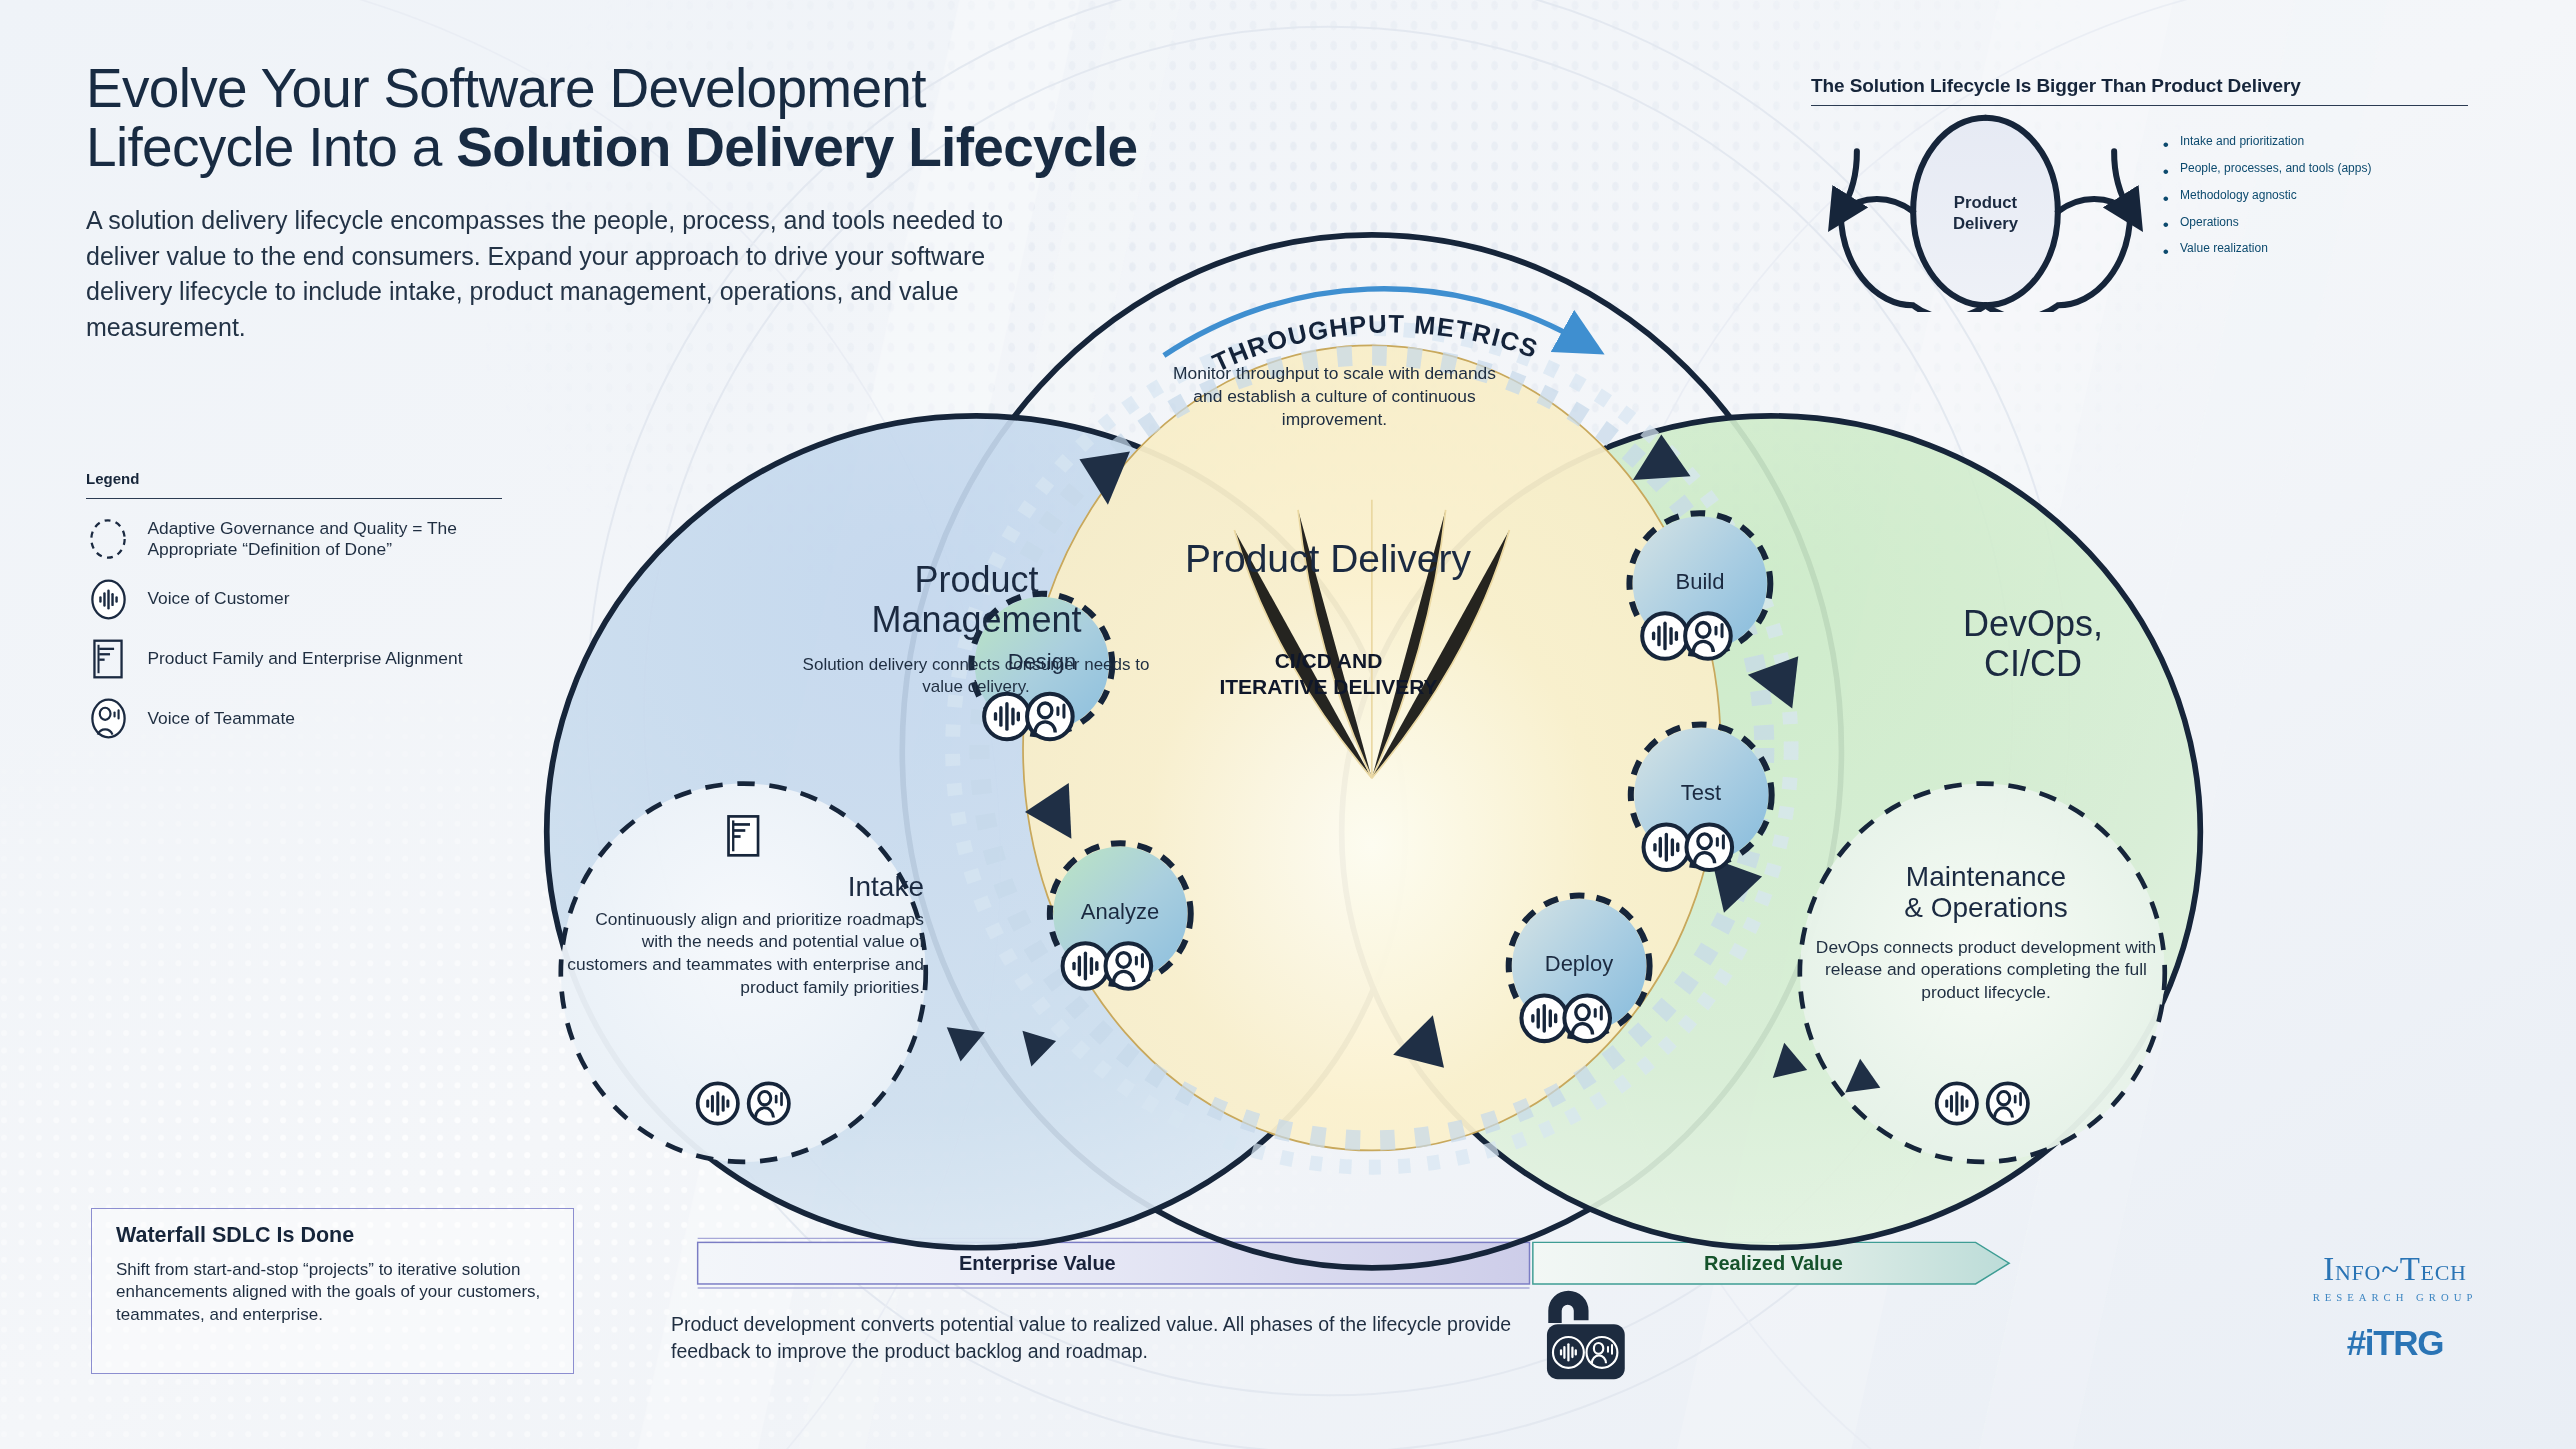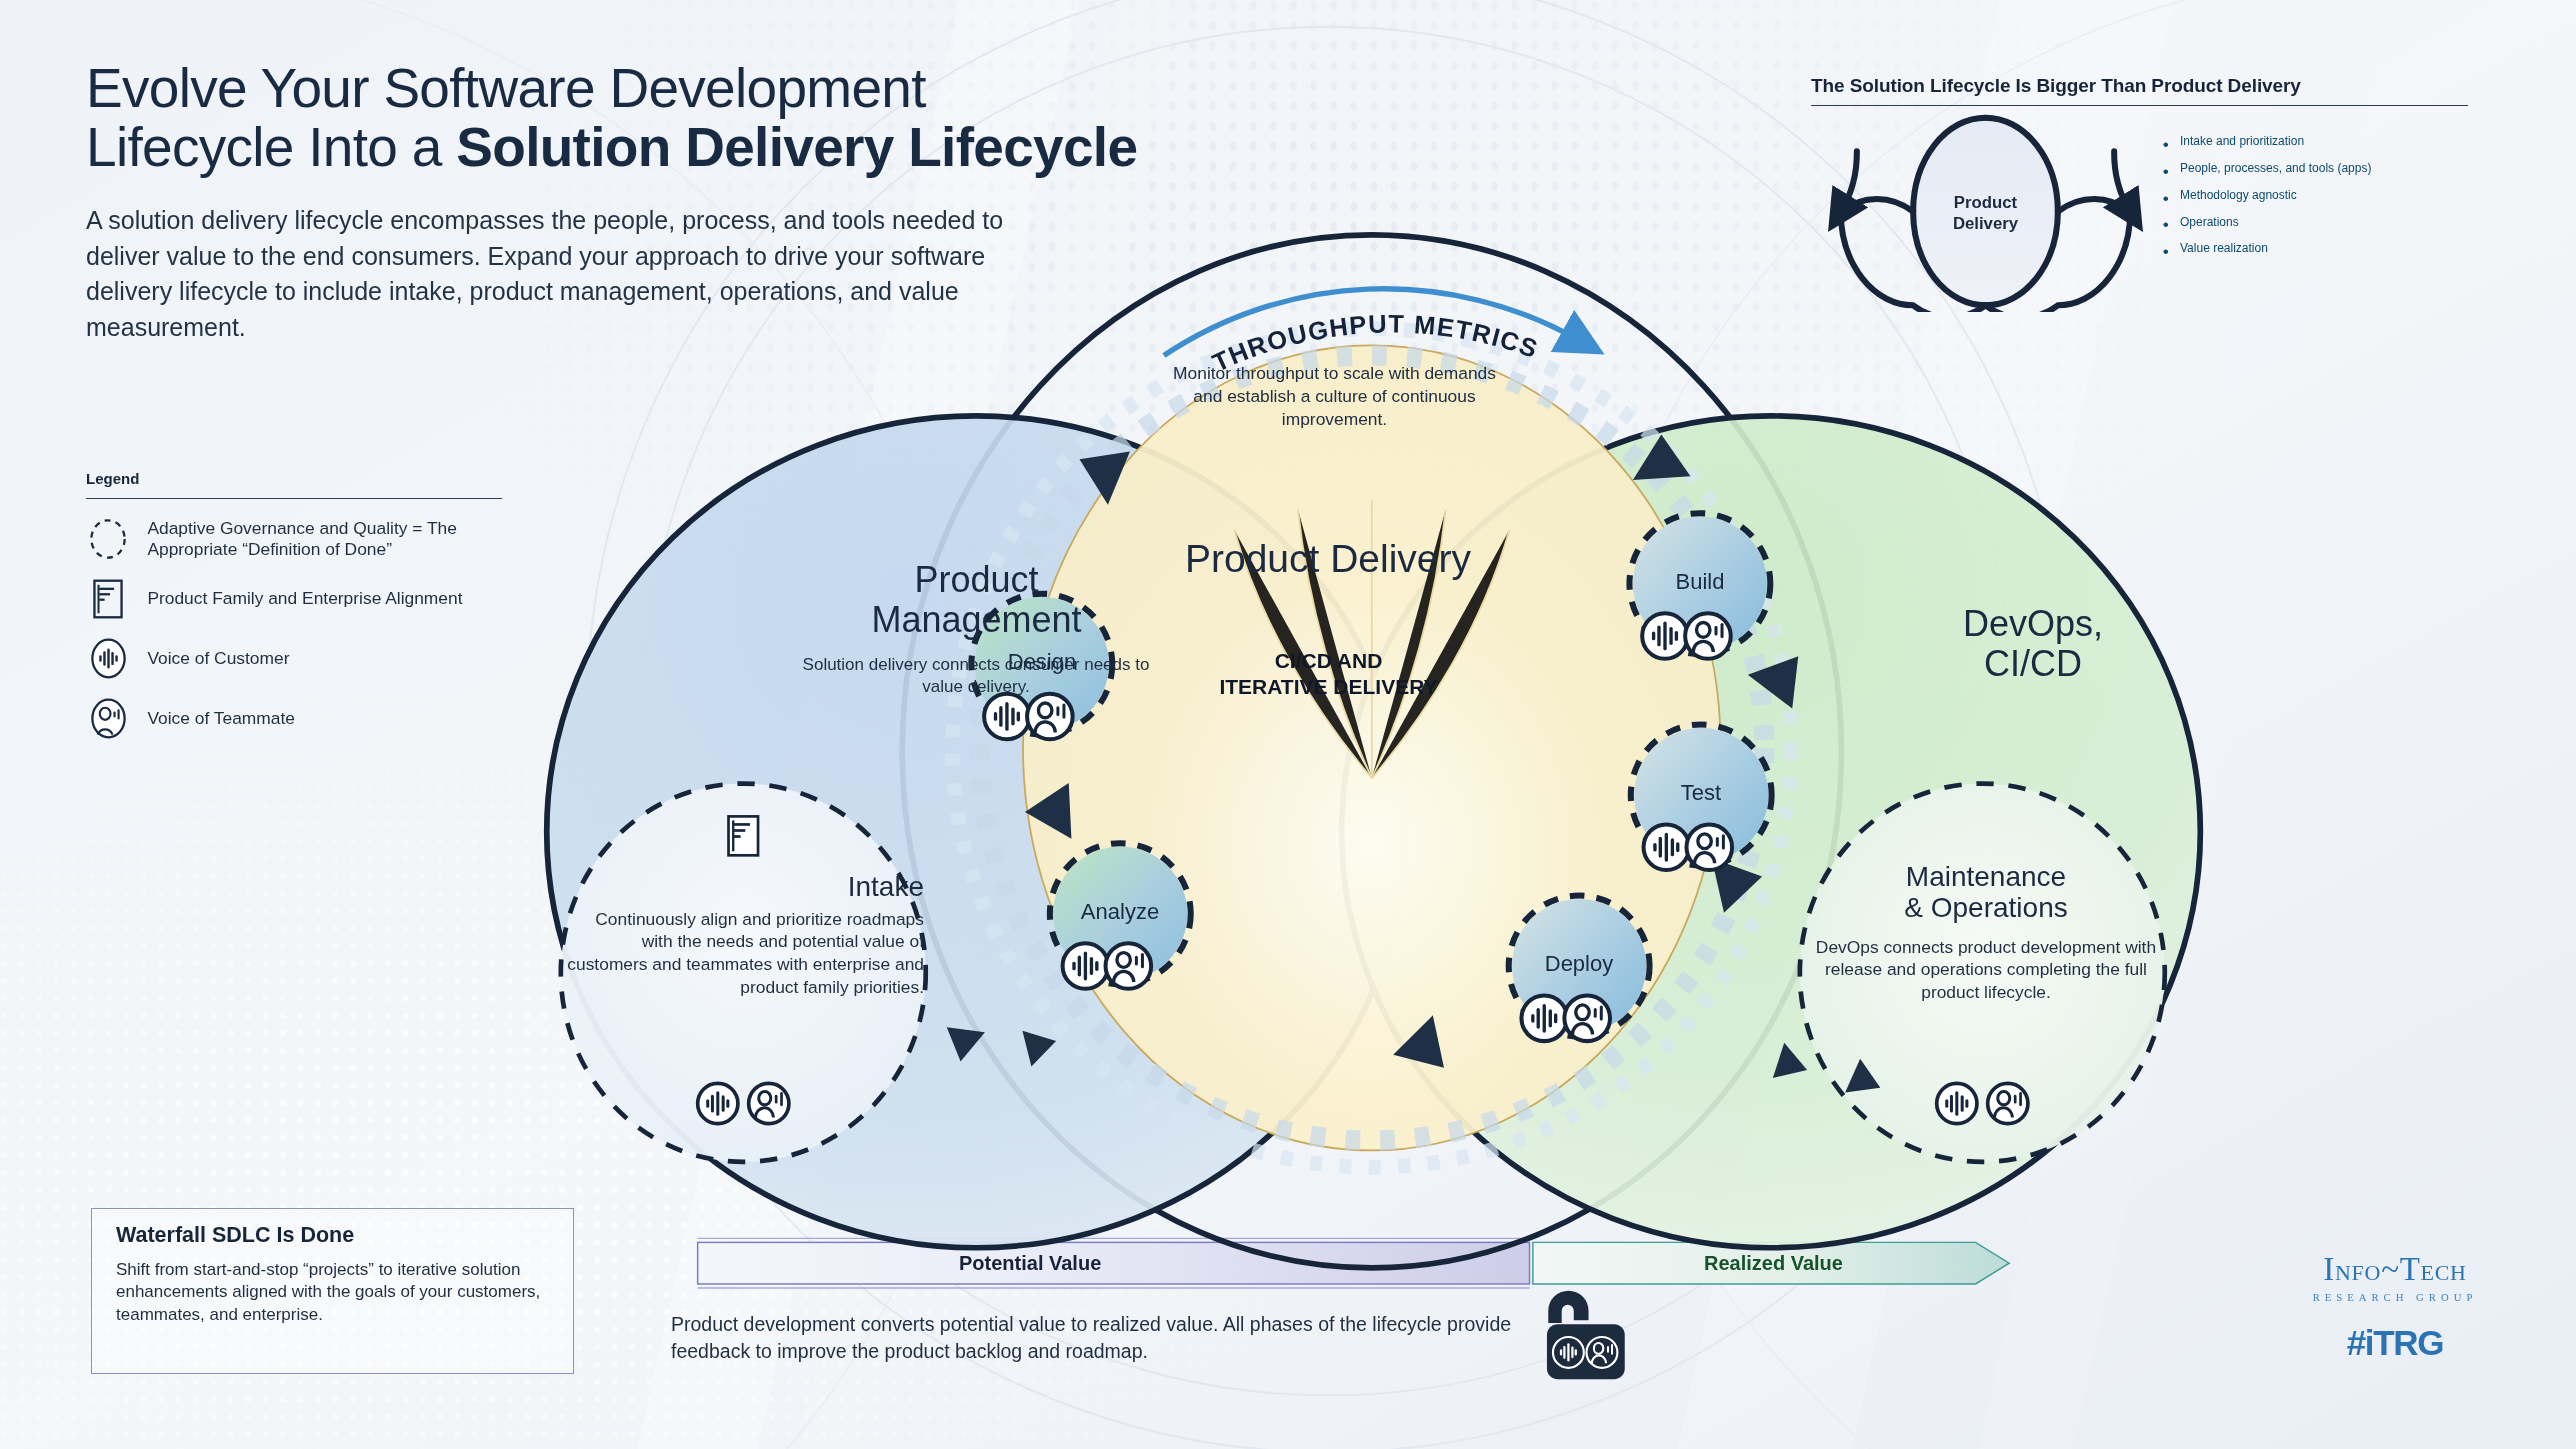--- a/index.html
+++ b/index.html
@@ -157,45 +157,45 @@
     <span class="gl">
       <svg width="40" height="42" viewBox="0 0 60 62">
           <ellipse cx="30" cy="31" rx="25" ry="28" fill="none" stroke="#1b2a41" stroke-width="3.4" stroke-dasharray="9 8"></ellipse>
         </svg>
     </span>
     <span class="lb">Adaptive Governance and Quality = The Appropriate “Definition of Done”</span>
   </div>
 
   <div class="row">
     <span class="gl">
+      <svg width="39" height="43" viewBox="0 0 58 64">
+        <ellipse cx="29" cy="32" rx="24" ry="28" fill="#fff" stroke="#1b2a41" stroke-width="3.4"></ellipse>
+        <g stroke="#1b2a41" stroke-width="3.6" stroke-linecap="round">
+          <line x1="17" y1="29" x2="17" y2="35"></line>
+            <line x1="23" y1="23" x2="23" y2="41"></line>
+          <line x1="29" y1="19" x2="29" y2="45"></line>
+            <line x1="35" y1="24" x2="35" y2="40"></line>
+          <line x1="41" y1="29" x2="41" y2="35"></line>
+        </g>
+      </svg>
+    </span>
+    <span class="lb">Voice of Customer</span>
+  </div>
+
+  <div class="row">
+    <span class="gl">
       <svg width="34" height="42" viewBox="0 0 50 62">
         <rect x="5" y="4" width="40" height="54" fill="none" stroke="#1b2a41" stroke-width="3.4"></rect>
         <line x1="12" y1="16" x2="34" y2="16" stroke="#1b2a41" stroke-width="3.4"></line>
         <line x1="12" y1="24" x2="28" y2="24" stroke="#1b2a41" stroke-width="3.4"></line>
         <line x1="12" y1="32" x2="20" y2="32" stroke="#1b2a41" stroke-width="3.4"></line>
         <line x1="11" y1="10" x2="11" y2="52" stroke="#1b2a41" stroke-width="3"></line>
       </svg>
     </span>
     <span class="lb">Product Family and Enterprise Alignment</span>
-  </div>
-
-  <div class="row">
-    <span class="gl">
-      <svg width="39" height="43" viewBox="0 0 58 64">
-        <ellipse cx="29" cy="32" rx="24" ry="28" fill="#fff" stroke="#1b2a41" stroke-width="3.4"></ellipse>
-        <g stroke="#1b2a41" stroke-width="3.6" stroke-linecap="round">
-          <line x1="17" y1="29" x2="17" y2="35"></line>
-            <line x1="23" y1="23" x2="23" y2="41"></line>
-          <line x1="29" y1="19" x2="29" y2="45"></line>
-            <line x1="35" y1="24" x2="35" y2="40"></line>
-          <line x1="41" y1="29" x2="41" y2="35"></line>
-        </g>
-      </svg>
-    </span>
-    <span class="lb">Voice of Customer</span>
   </div>
 
   <div class="row">
     <span class="gl">
       <svg width="39" height="43" viewBox="0 0 58 64">
         <ellipse cx="29" cy="32" rx="24" ry="28" fill="#fff" stroke="#1b2a41" stroke-width="3.4"></ellipse>
         <ellipse cx="24" cy="25" rx="8" ry="9" fill="none" stroke="#1b2a41" stroke-width="3.2"></ellipse>
         <path d="M13 56 a12 13 0 0 1 22 0" fill="none" stroke="#1b2a41" stroke-width="3.2"></path>
         <g stroke="#1b2a41" stroke-width="3.2" stroke-linecap="round">
           <line x1="38" y1="23" x2="38" y2="29"></line>
@@ -616,21 +616,21 @@
 <div class="node-label" style="left:1033px; top:899px; width:174px;">Analyze</div>
 <div class="node-label" style="left:1613px; top:569px; width:174px;">Build</div>
 <div class="node-label" style="left:1614px; top:780px; width:174px;">Test</div>
 <div class="node-label" style="left:1492px; top:951px; width:174px;">Deploy</div>
 
 <div class="wbox">
   <div class="h">Waterfall SDLC Is Done</div>
   <div class="p">Shift from start-and-stop “projects” to iterative solution enhancements aligned with the goals of your customers, teammates, and enterprise.</div>
 </div>
 
-<div class="vlabel" id="v-pot">Potential Value</div>
+<div class="vlabel" id="v-pot">Enterprise Value</div>
 <div class="vlabel" id="v-real">Realized Value</div>
 
 <div class="bottomnote">Product development converts potential value to realized value. All phases of the lifecycle provide feedback to improve the product backlog and roadmap.</div>
 
 <div class="logos">
   <div class="logo1">I<small>NFO</small>~T<small>ECH</small></div>
   <div class="logo1sub">RESEARCH GROUP</div>
   <div class="logo2">#iTRG</div>
 </div>
 

